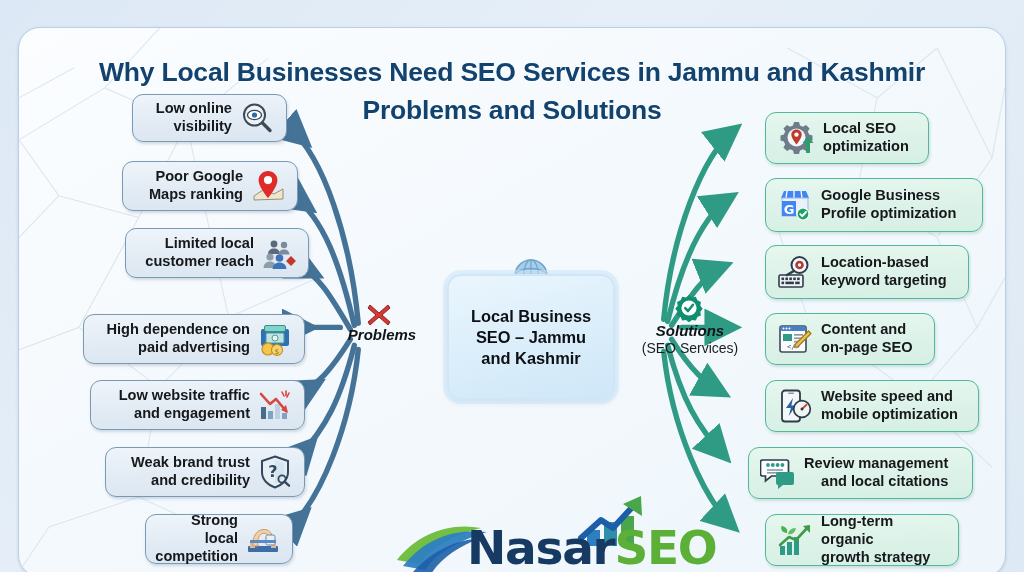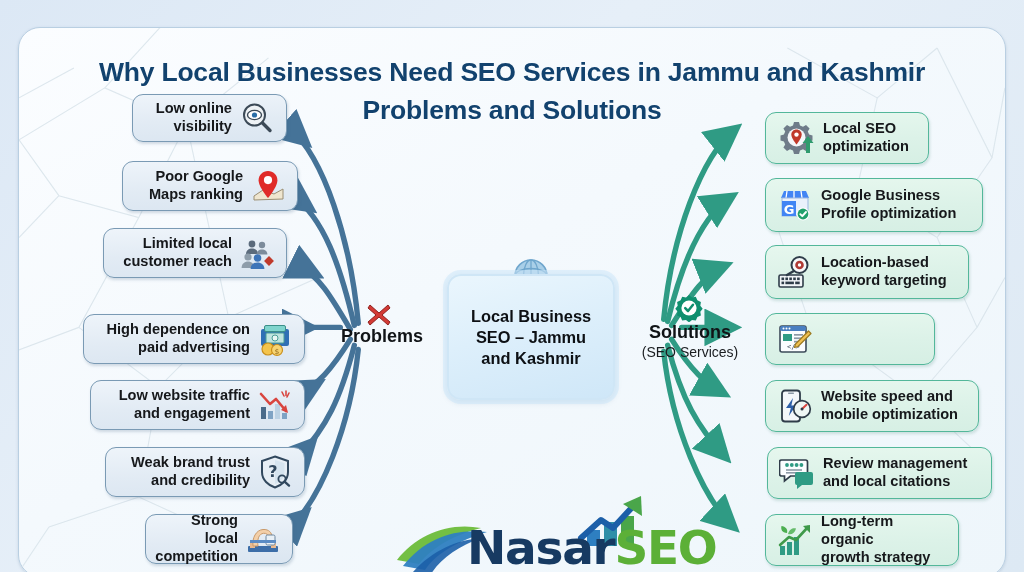--- a/index.html
+++ b/index.html
@@ -100,21 +100,21 @@
   #hub .hubtext {
     font-size:16.4px; font-weight:bold; line-height:1.28; color:#0d1014;
     white-space:pre-line;
   }
   #globe { position:absolute; left:489px; top:225px; width:46px; height:46px; }
 
   
   .midlabel { position:absolute; text-align:center; }
   #problems-label { left:308px; top:298px; width:110px; }
   #solutions-label { left:612px; top:294px; width:118px; }
-  .midlabel .mt { font-size:18px; font-weight:bold; color:#111417; }
+  .midlabel .mt { font-size:15px; font-weight:bold; color:#111417;font-style:italic; }
   .midlabel .ms { font-size:14px; color:#1a1d20; margin-top:1px; }
   #problems-badge { position:absolute; left:345px; top:272px; width:30px; height:30px; }
   #solutions-badge { position:absolute; left:656px; top:266px; width:28px; height:28px; }
 
   
   #logo { position:absolute; left:376px; top:466px; width:290px; height:86px; }
   #logo .word {
     position:absolute; left:72px; top:26px;
     font-size:47px; font-weight:bold; letter-spacing:-1.3px;
     font-family:"DejaVu Sans", sans-serif;
@@ -206,21 +206,21 @@
 Maps ranking</span>
       <span class="ico">
         <svg viewBox="0 0 36 36">
           <path d="M4,28 L13,22 L24,26 L33,21 L33,31 L4,32 Z" fill="#efe6cf" stroke="#9a8e72" stroke-width="1"></path>
           <path d="M18,3 C12.8,3 8.6,7.1 8.6,12.2 C8.6,19 18,30 18,30 C18,30 27.4,19 27.4,12.2 C27.4,7.1 23.2,3 18,3 Z" fill="#e02b28"></path>
           <circle cx="18" cy="12.1" r="4.1" fill="#fff"></circle>
         </svg>
       </span>
     </div>
 
-    <div class="node p-node" style="left:84px; top:200px; width:184px; height:50px;justify-content:flex-end;">
+    <div class="node p-node" style="left:106px; top:200px; width:184px; height:50px;justify-content:flex-end;">
       <span class="txt">Limited local
 customer reach</span>
       <span class="ico">
         <svg viewBox="0 0 36 36">
           <circle cx="13" cy="9" r="3.4" fill="#5b6b7c"></circle>
             <path d="M7,19 C7,15.4 9.7,13.4 13,13.4 C16.3,13.4 19,15.4 19,19 Z" fill="#5b6b7c"></path>
           <circle cx="23" cy="10" r="3.2" fill="#7c8b9b"></circle>
             <path d="M17.6,19.6 C17.6,16.4 20,14.5 23,14.5 C26,14.5 28.4,16.4 28.4,19.6 Z" fill="#7c8b9b"></path>
           <circle cx="9" cy="22" r="3.6" fill="#8e9daa"></circle>
             <path d="M2.6,33 C2.6,28.8 5.5,26.6 9,26.6 C12.5,26.6 15.4,28.8 15.4,33 Z" fill="#8e9daa"></path>
@@ -358,38 +358,40 @@
           <rect x="6" y="13" width="9" height="7" fill="#2f9b84"></rect>
           <g fill="#8c99a6">
               <rect x="17" y="13" width="9" height="1.7"></rect>
               <rect x="17" y="16.4" width="9" height="1.7"></rect>
               <rect x="17" y="19.8" width="6" height="1.7"></rect>
             </g>
           <text x="10" y="28" font-size="7" font-family="DejaVu Sans Mono" fill="#3d4b5a">&lt;/&gt;</text>
           <path d="M31.5,10 L34,12.5 L21,25.5 L17.5,26.5 L18.5,23 Z" fill="#f0c052" stroke="#9c7a20" stroke-width="1.2" stroke-linejoin="round"></path>
         </svg>
       </span>
+      <span class="txt">Content and
+on-page SEO</span>
     </div>
 
     <div class="node s-node" style="left:746px; top:352px; width:214px; height:52px;">
       <span class="ico">
         <svg viewBox="0 0 36 36">
           <rect x="5" y="2.5" width="18" height="31" rx="3" fill="#f4f7fa" stroke="#2f3c49" stroke-width="1.8"></rect>
           <rect x="11" y="4.6" width="6" height="1.3" rx="0.6" fill="#8c99a6"></rect>
           <path d="M16,10 L9,20 L13.8,20 L11.8,28 L19,17.5 L14.4,17.5 Z" fill="#2e5fa8"></path>
           <circle cx="25" cy="21" r="8.3" fill="#eef6f4" stroke="#2f3c49" stroke-width="1.7"></circle>
           <path d="M25,21 L29.5,16.8" stroke="#d9453f" stroke-width="2" stroke-linecap="round"></path>
           <circle cx="25" cy="21" r="1.5" fill="#2f3c49"></circle>
         </svg>
       </span>
       <span class="txt">Website speed and
 mobile optimization</span>
     </div>
 
-    <div class="node s-node" style="left:748px; top:419px; width:225px; height:52px;">
+    <div class="node s-node" style="left:729px; top:419px; width:225px; height:52px;text-align:right;">
       <span class="ico">
         <svg viewBox="0 0 36 36">
           <path d="M2.5,5 h24 a2,2 0 0 1 2,2 v12 a2,2 0 0 1 -2,2 h-15 l-6,5 v-5 h-3 a2,2 0 0 1 -2,-2 v-12 a2,2 0 0 1 2,-2 Z" fill="#fbfdff" stroke="#2f3c49" stroke-width="1.7"></path>
           <g fill="#2f9b84">
               <circle cx="8" cy="10" r="1.9"></circle>
               <circle cx="12.8" cy="10" r="1.9"></circle>
               <circle cx="17.6" cy="10" r="1.9"></circle>
               <circle cx="22.4" cy="10" r="1.9"></circle>
             </g>
           <g fill="#8c99a6">

